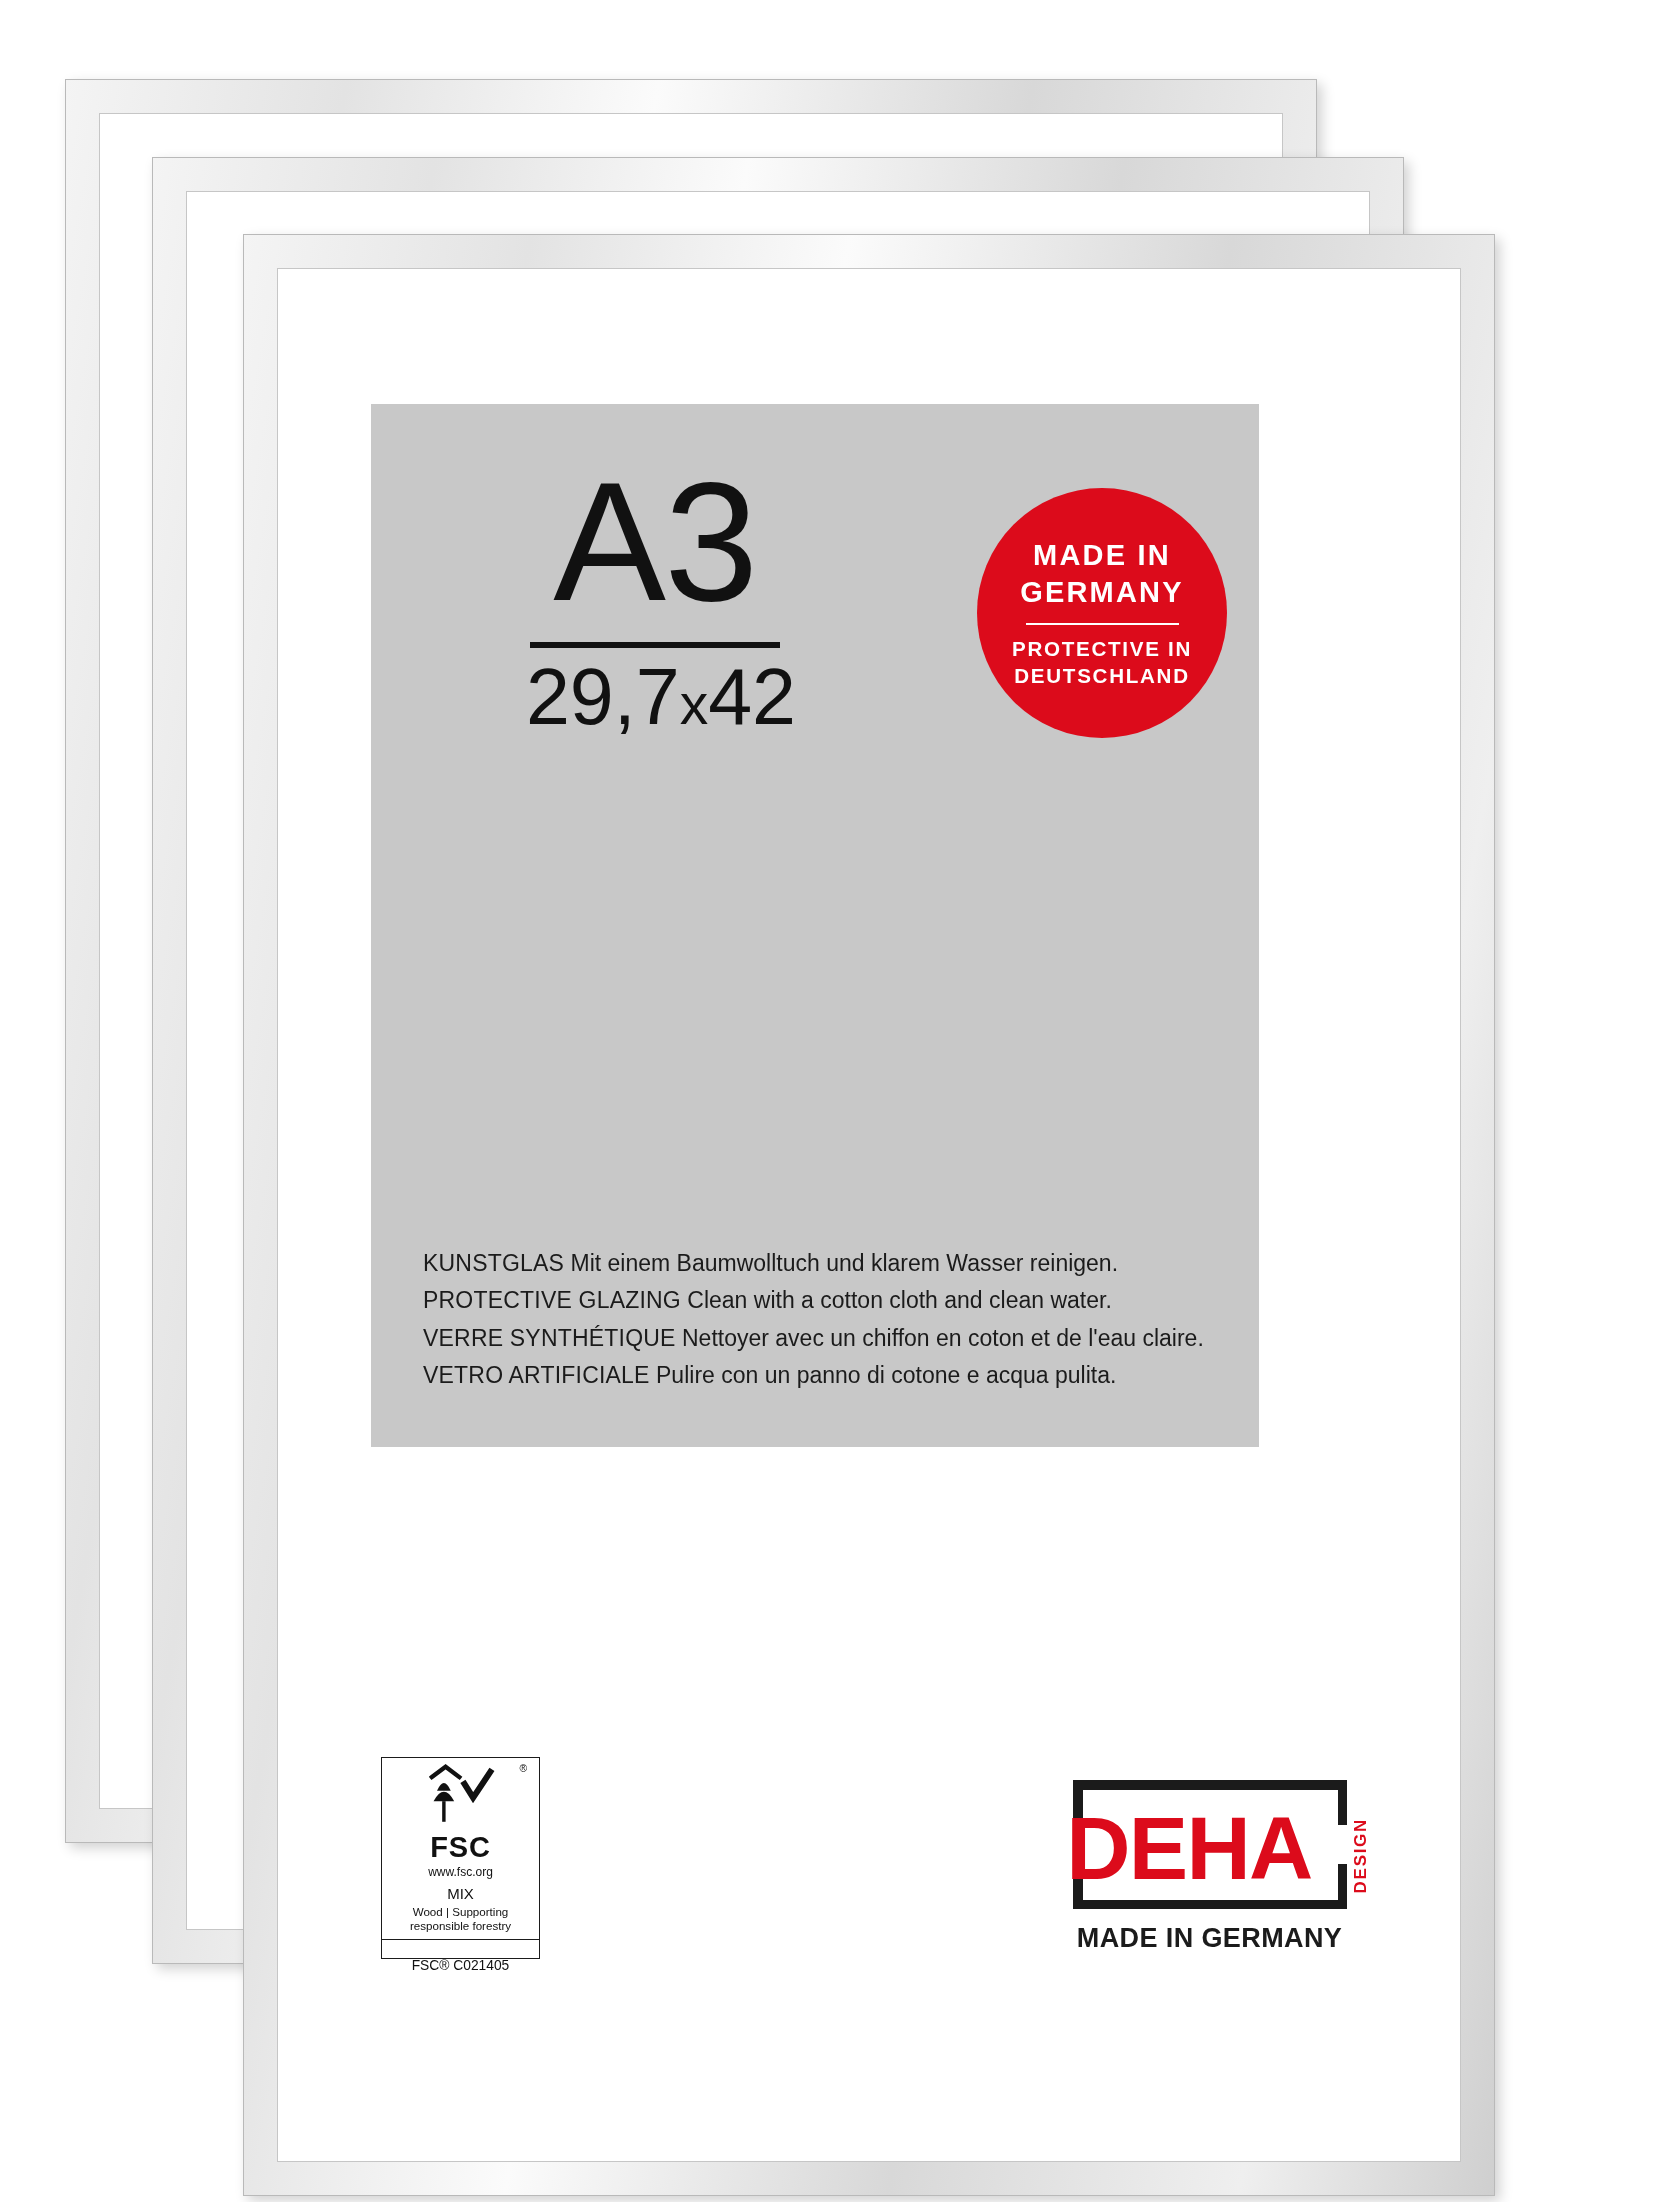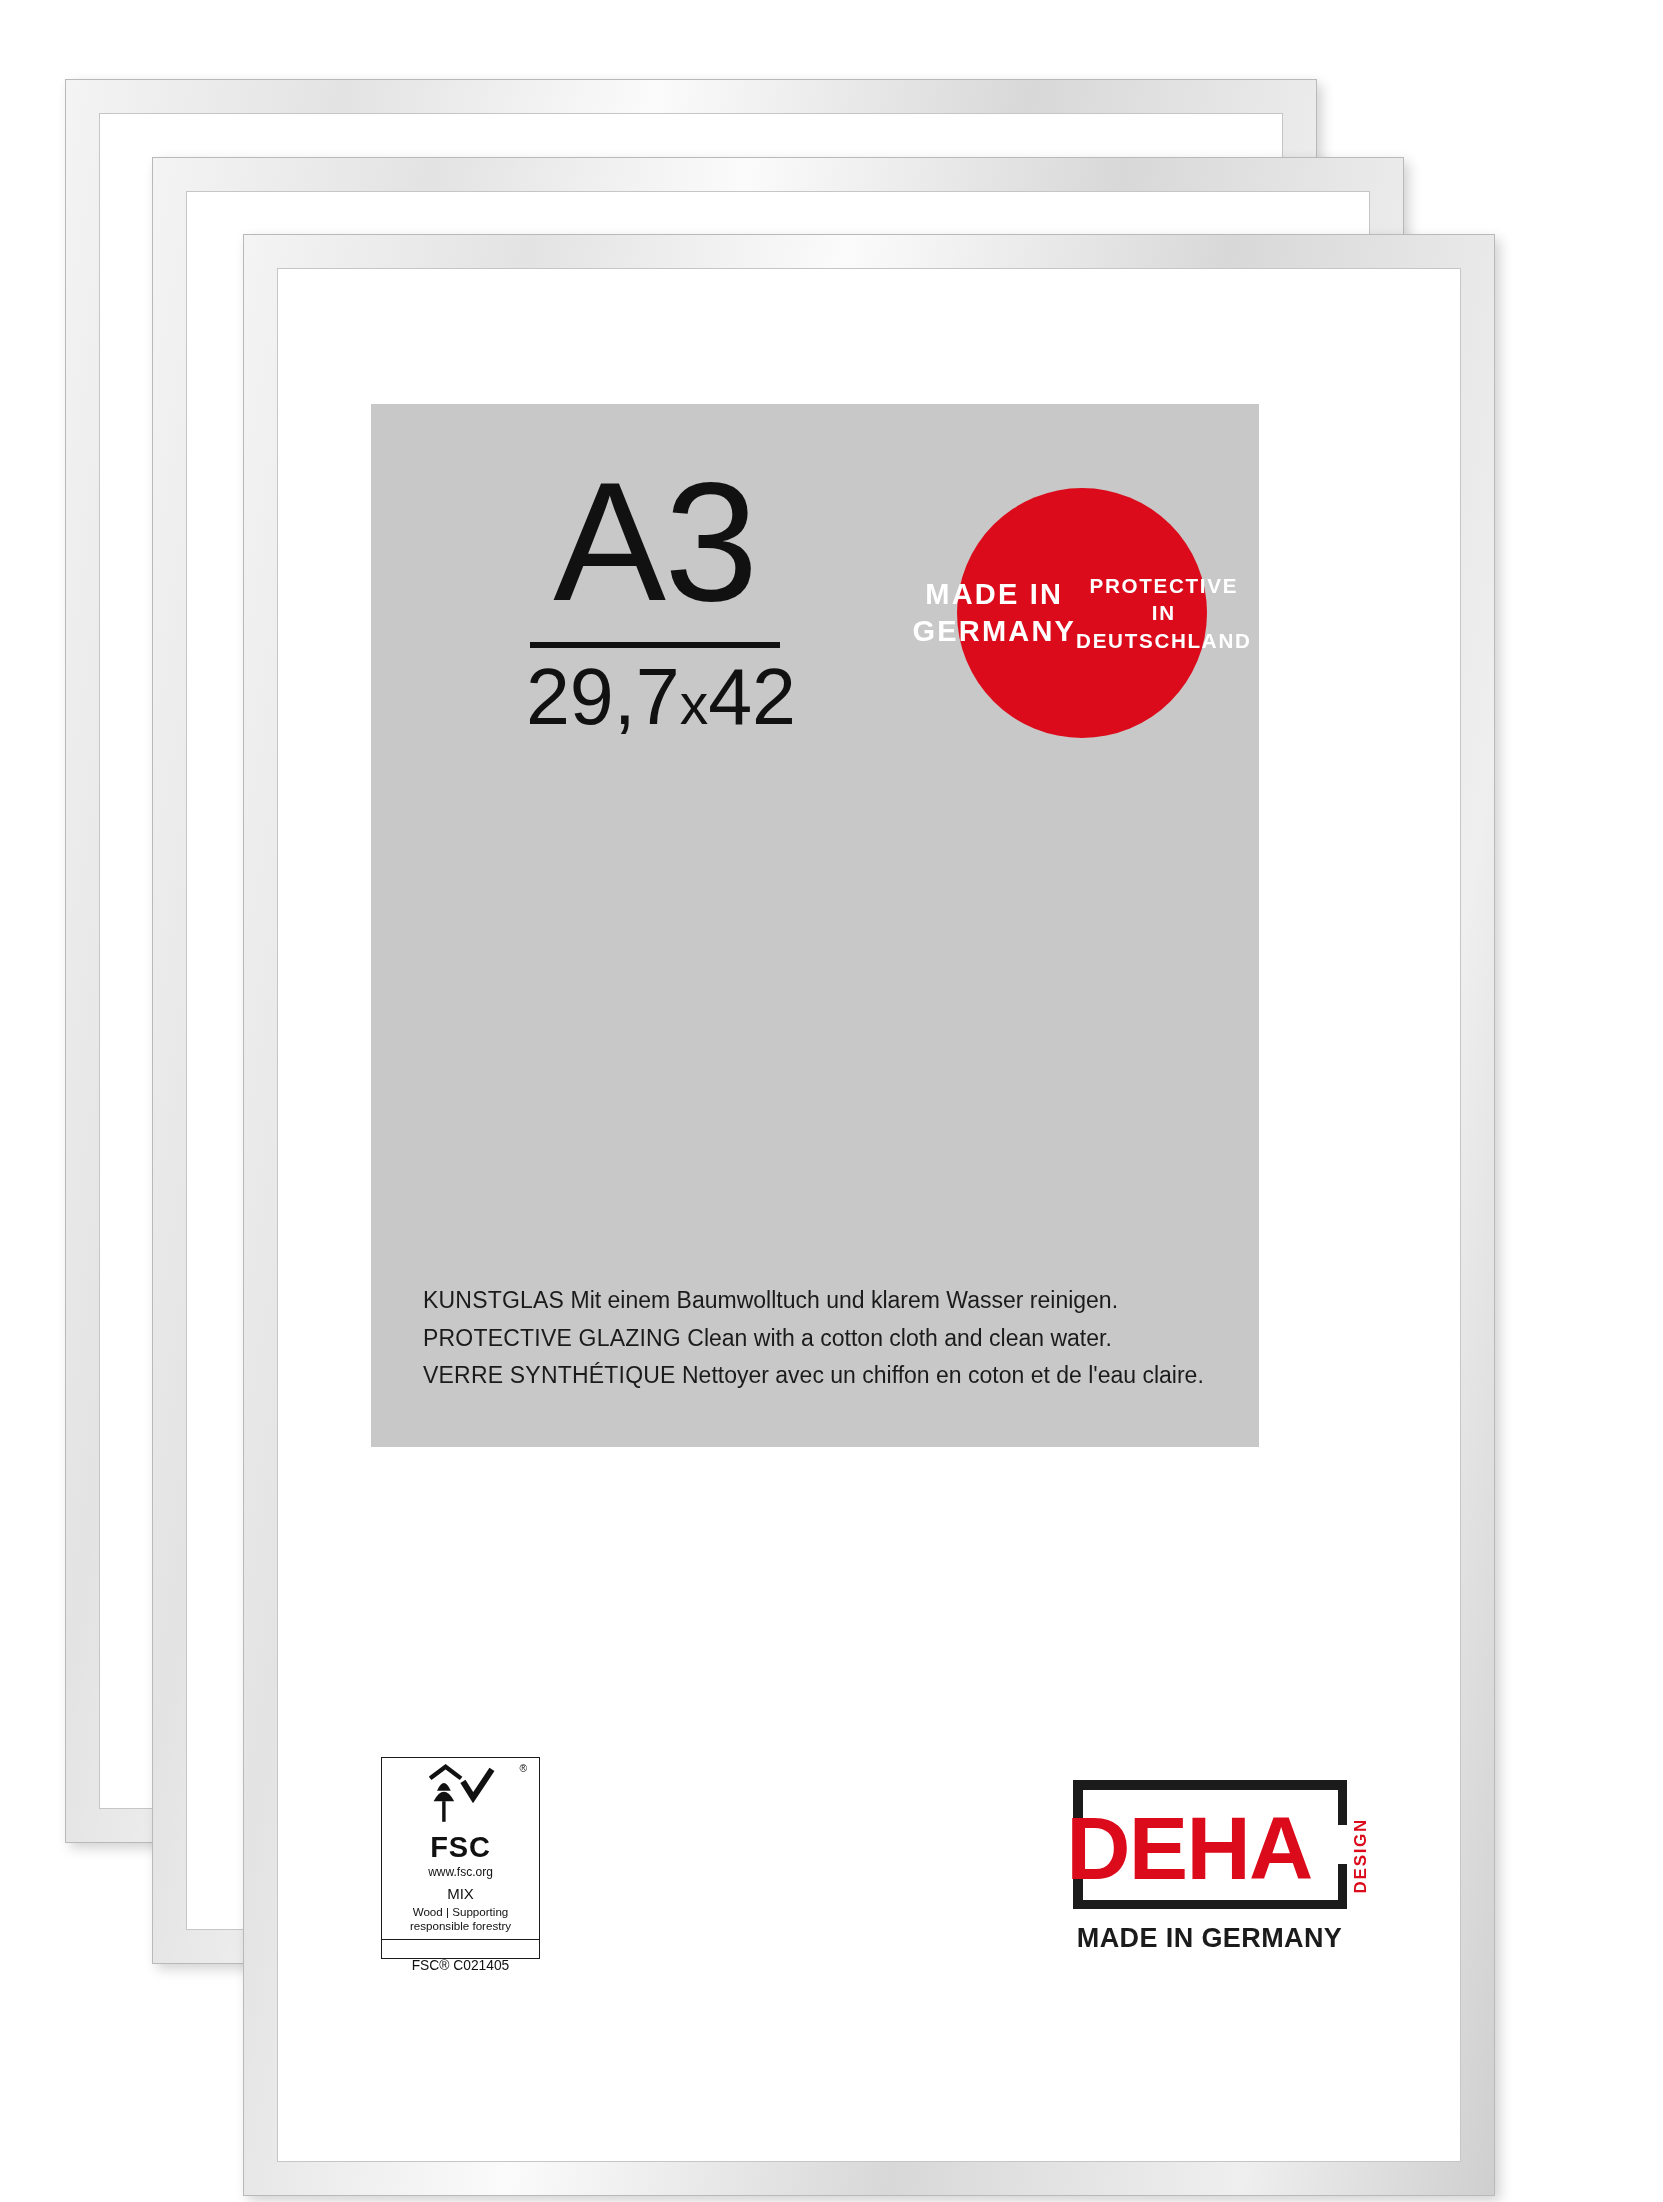--- a/index.html
+++ b/index.html
@@ -98,29 +98,29 @@
     font-size: 57px;
     font-weight: 300;
     letter-spacing: 1.7px;
     color: #111111;
     margin-top: 3.4px;
   }
 
   
   .badge {
     position: absolute;
-    right: 52px;
+    right: 32px;
     top: 84px;
     width: 250px;
     height: 250px;
     border-radius: 50%;
     background: #dc0b1b;
     color: #ffffff;
     display: flex;
-    flex-direction: row;
+    flex-direction: column;
     align-items: center;
     justify-content: center;
     text-align: center;
   }
   .badge .b-main {
     font-size: 29px;
     font-weight: 700;
     letter-spacing: 2.2px;
     line-height: 1.28;
   }
@@ -304,20 +304,21 @@
           <div class="b-sub">
             <div>PROTECTIVE IN</div>
             <div>DEUTSCHLAND</div>
           </div>
         </div>
 
         <div class="care">
           <div class="care-line"><b>KUNSTGLAS</b> <span>Mit einem Baumwolltuch und klarem Wasser reinigen.</span></div>
           <div class="care-line"><b>PROTECTIVE GLAZING</b> <span>Clean with a cotton cloth and clean water.</span></div>
           <div class="care-line"><b>VERRE SYNTHÉTIQUE</b> <span>Nettoyer avec un chiffon en coton et de l'eau claire.</span></div>
+          <div class="care-line"><b>VETRO ARTIFICIALE</b> <span>Pulire con un panno di cotone e acqua pulita.</span></div>
         </div>
 
       </div>
 
       <div class="fsc">
         <div class="reg">®</div>
         <div class="tree-row">
           <svg width="159" height="76" viewBox="0 0 185 88" xmlns="http://www.w3.org/2000/svg" aria-hidden="true">
             <g fill="none" stroke="#111111" stroke-width="4">
               <path d="M72 74 L72 50"></path>

